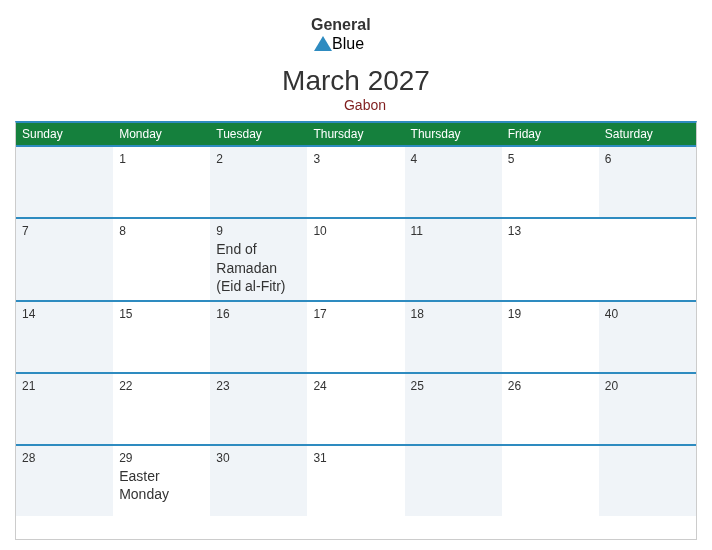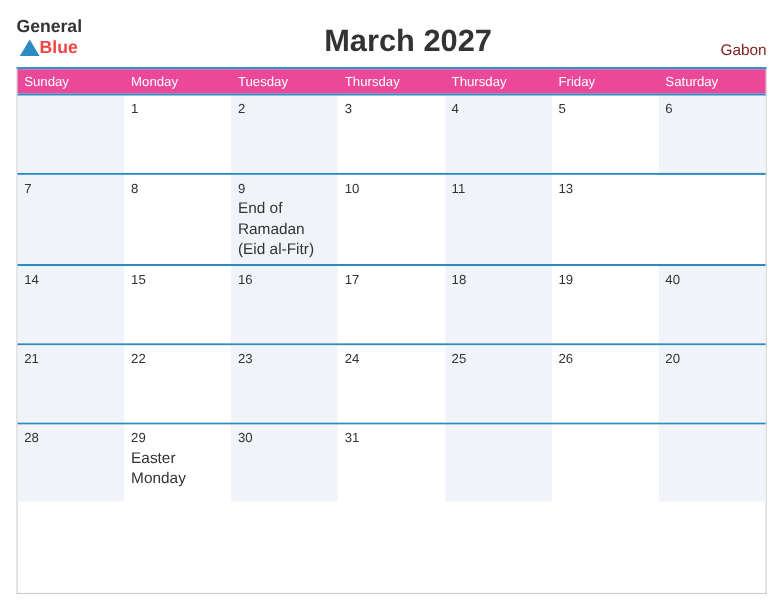--- a/index.html
+++ b/index.html
@@ -7,68 +7,70 @@
       width: 712px;
       height: 550px;
       font-family: Arial, sans-serif;
       background: #fff;
       display: flex;
       flex-direction: column;
       padding: 10px 15px;
     }
     .header {
       display: flex;
-      align-items: flex-end;
+      align-items: center;
       justify-content: space-between;
       padding: 5px 0 8px 0;
+      flex-direction: column;
     }
     .logo {
       display: flex;
       align-items: center;
     }
     .logo-text-general {
       font-size: 16px;
       font-weight: bold;
       color: #333;
     }
     .logo-text-blue {
       font-size: 16px;
-      font-weight: bold;
-      color: #ef4444;
+      font-weight: normal;
+      color: #000000;
     }
     .logo-triangle {
       width: 0;
       height: 0;
       border-left: 9px solid transparent;
       border-right: 9px solid transparent;
       border-bottom: 15px solid #2e8bc0;
       margin-left: 2px;
       margin-bottom: 2px;
     }
     .title {
       font-size: 28px;
-      font-weight: bold;
+      font-weight: normal;
       color: #333;
       text-align: center;
+      margin-top: 12px;
     }
     .country {
       font-size: 14px;
       color: #7f1d1d;
       text-align: right;
       min-width: 60px;
     }
     .calendar {
       flex: 1;
       border: 1px solid #ccc;
       border-top: 2px solid #2e8bc0;
     }
     .day-headers {
       display: grid;
       grid-template-columns: repeat(7, 1fr);
-      background: #ec4899;
+      background: #15803d;
     }
     .day-header {
       color: #fff;
       font-size: 12px;
       padding: 4px 6px;
       text-align: left;
     }
     .weeks {
       display: flex;
       flex-direction: column;

